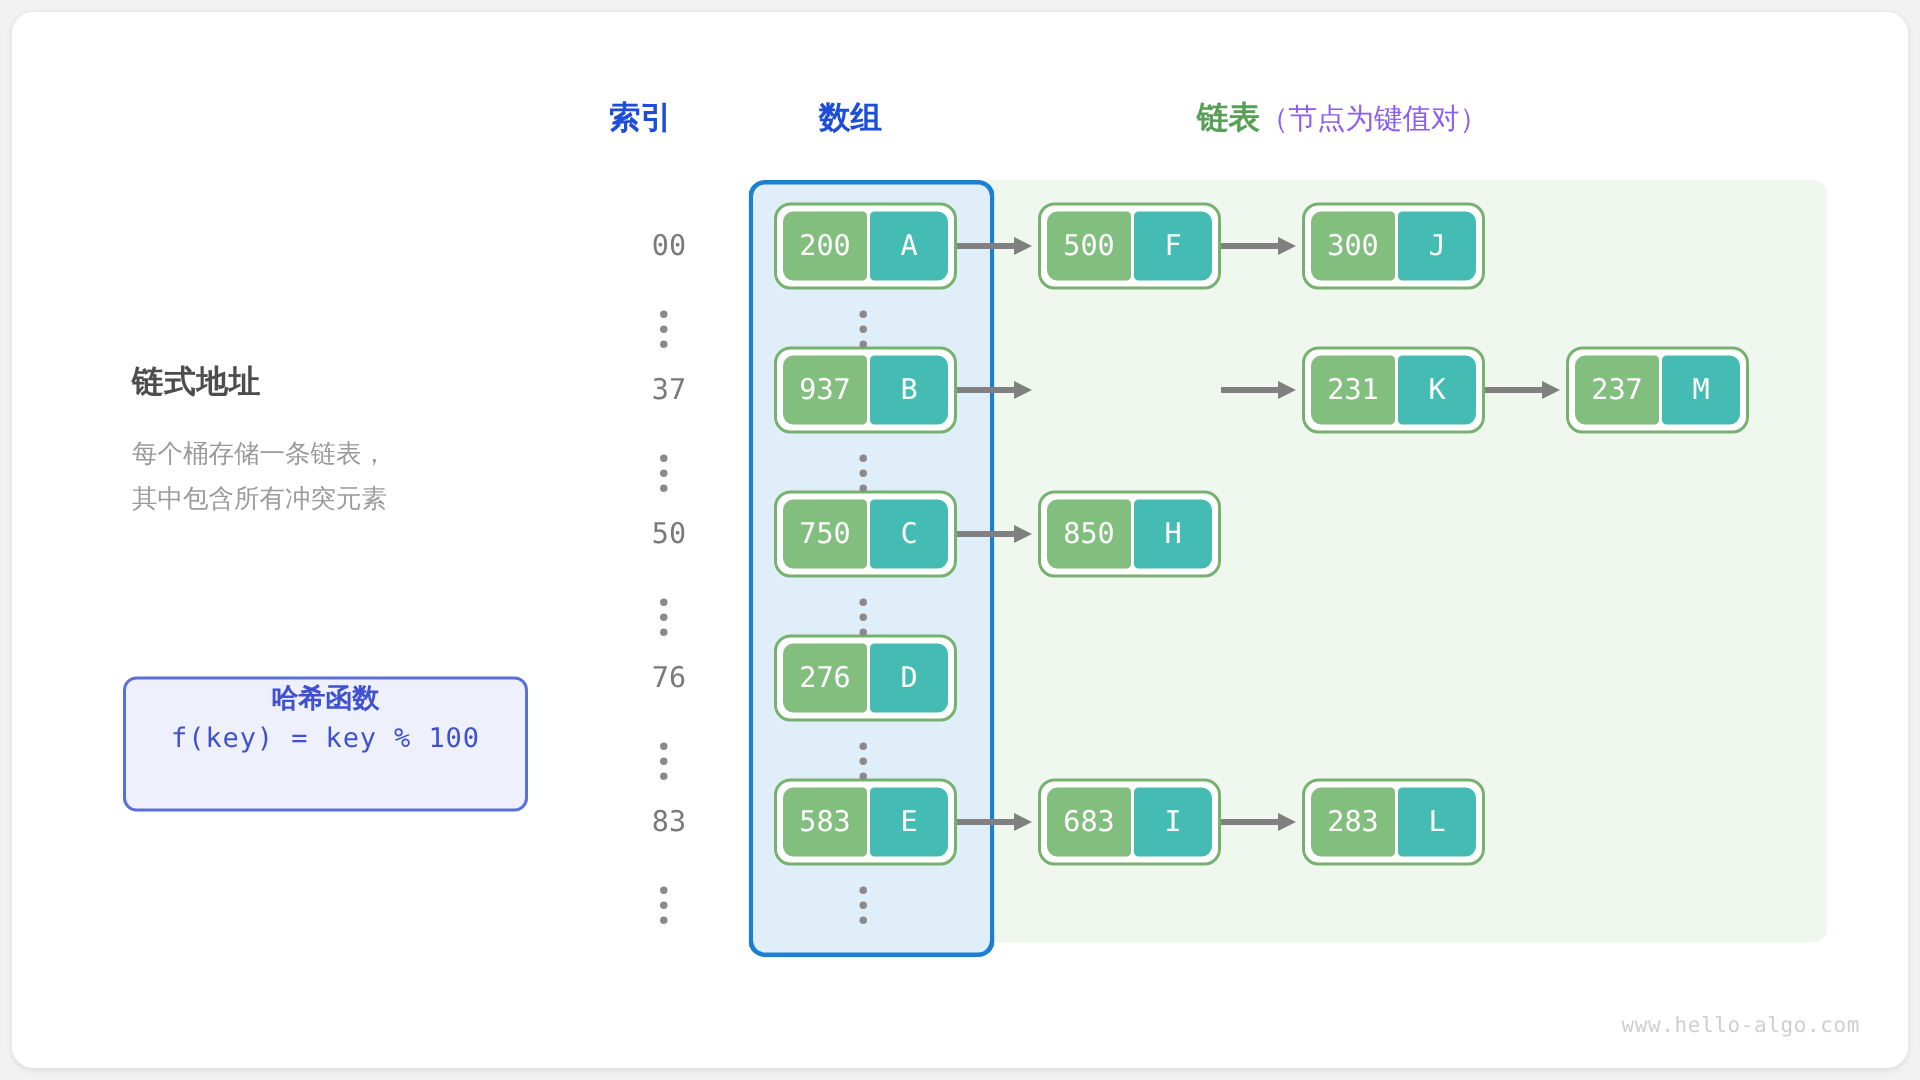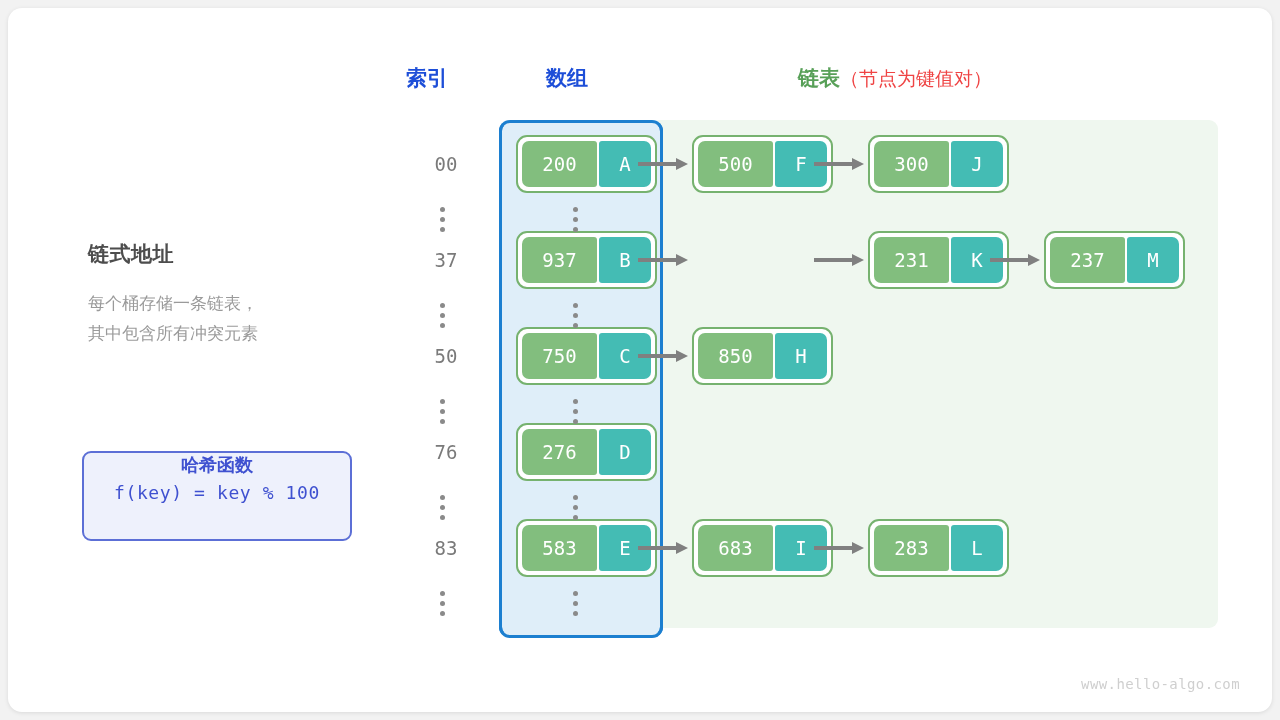--- a/index.html
+++ b/index.html
@@ -36,21 +36,21 @@
     position: absolute;
     font-size: 21px;
     font-weight: bold;
     color: #1d4ed8;
     white-space: nowrap;
   }
   #head-index { left: 398px; top: 56px; }
   #head-array { left: 538px; top: 56px; }
   #head-list  { left: 790px; top: 56px; color: #58a058; }
   #head-list .sub {
-    color: #ef4444;
+    color: #8b5cf6;
     font-weight: normal;
     font-size: 19px;
   }
 
   
   #panel-title {
     position: absolute;
     left: 80px;
     top: 232px;
     font-size: 21px;
@@ -184,21 +184,21 @@
     display: flex;
     align-items: center;
     justify-content: center;
     font-family: "DejaVu Sans Mono", "Liberation Mono", monospace;
     font-size: 19px;
     color: #ffffff;
     height: 100%;
     box-sizing: border-box;
   }
   .cell.key {
-    width: 75px;
+    width: 56px;
     background: #82be7e;
     border-radius: 7px 3px 3px 7px;
   }
   .cell.val {
     width: 52px;
     background: #44bcb4;
     border-radius: 3px 7px 7px 3px;
     margin-left: 2px;
   }
 

